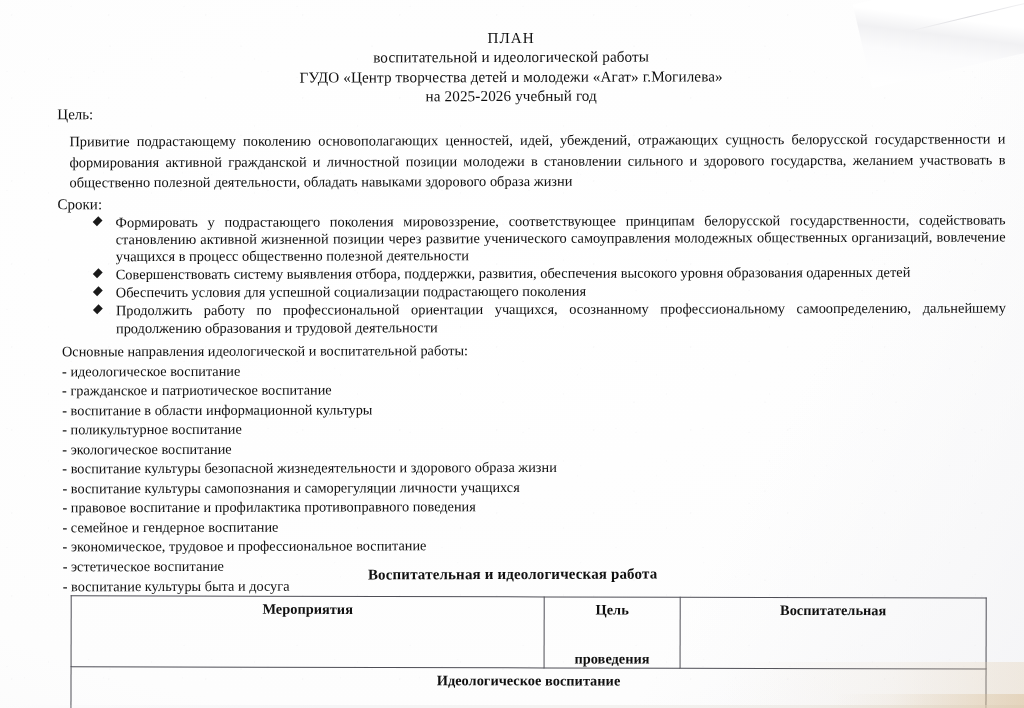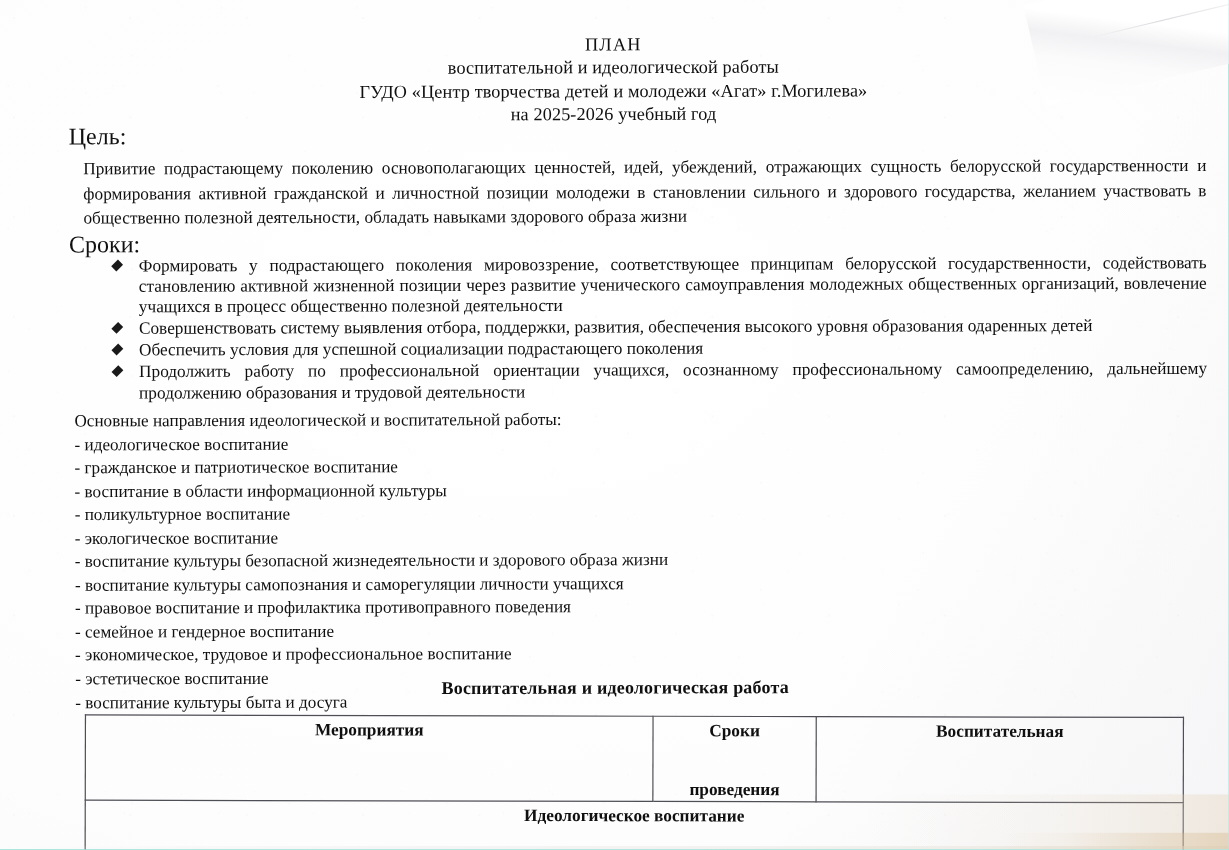--- a/index.html
+++ b/index.html
@@ -12,21 +12,21 @@
     font-family: "Liberation Serif", "DejaVu Serif", serif;
     color: #101010;
   }
 
   
   #page {
     position: relative;
     width: 1024px;
     height: 708px;
     overflow: hidden;
-    background: #14b8a6;
+    background: #e5e5e5;
   }
 
   
   .scan-paper {
     position: absolute;
     inset: 0;
     background:
       linear-gradient(118deg, rgba(250,250,251,0) 0%, rgba(250,250,251,0) 72%, rgba(244,244,246,0.85) 100%),
       radial-gradient(130% 115% at 42% 38%, #ffffff 0%, #fdfdfd 55%, #f7f7f8 88%, #f2f2f3 100%);
     pointer-events: none;
@@ -102,21 +102,21 @@
     text-align: center;
     font-size: 15.2px;
     line-height: 19.4px;
     letter-spacing: .1px;
   }
   .title-main { letter-spacing: 1.0px; }
 
   
   .lbl {
     position: absolute;
-    font-size: 20px;
+    font-size: 15px;
     line-height: 17px;
   }
   .goal-label { left: 58px; top: 105px; }
   .tasks-label { left: 58px; top: 195px; }
 
   .para {
     position: absolute;
     left: 70px;
     width: 936px;
     font-size: 14.4px;
@@ -277,21 +277,21 @@
     </div>
 
     <div class="table-heading">Воспитательная и идеологическая работа</div>
 
     <div class="tbl-wrap">
       <table class="plan">
         <tbody>
           <tr>
             <td class="head col-meropr">Мероприятия</td>
             <td class="head col-sroki">
-              <span class="hdr-sroki-l1">Сроки</span>
+              <span class="hdr-sroki-l1">Цель</span>
               <span class="hdr-sroki-l2">проведения</span>
             </td>
             <td class="head col-otv">Воспитательная</td>
           </tr>
           <tr>
             <td class="section-row" colspan="3">Идеологическое воспитание</td>
           </tr>
         </tbody>
       </table>
     </div>

